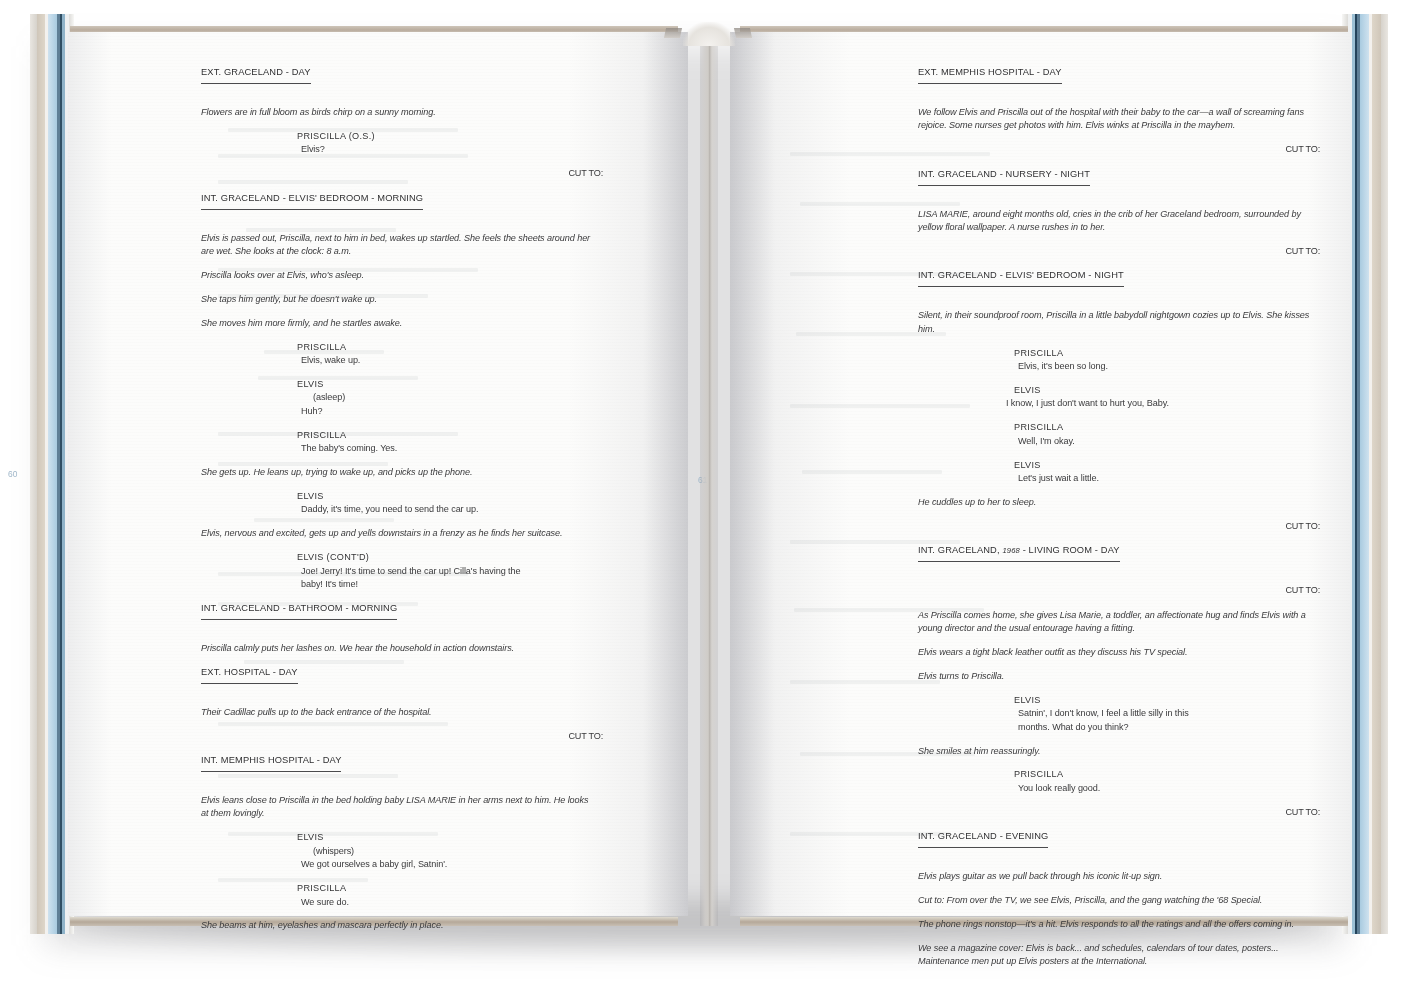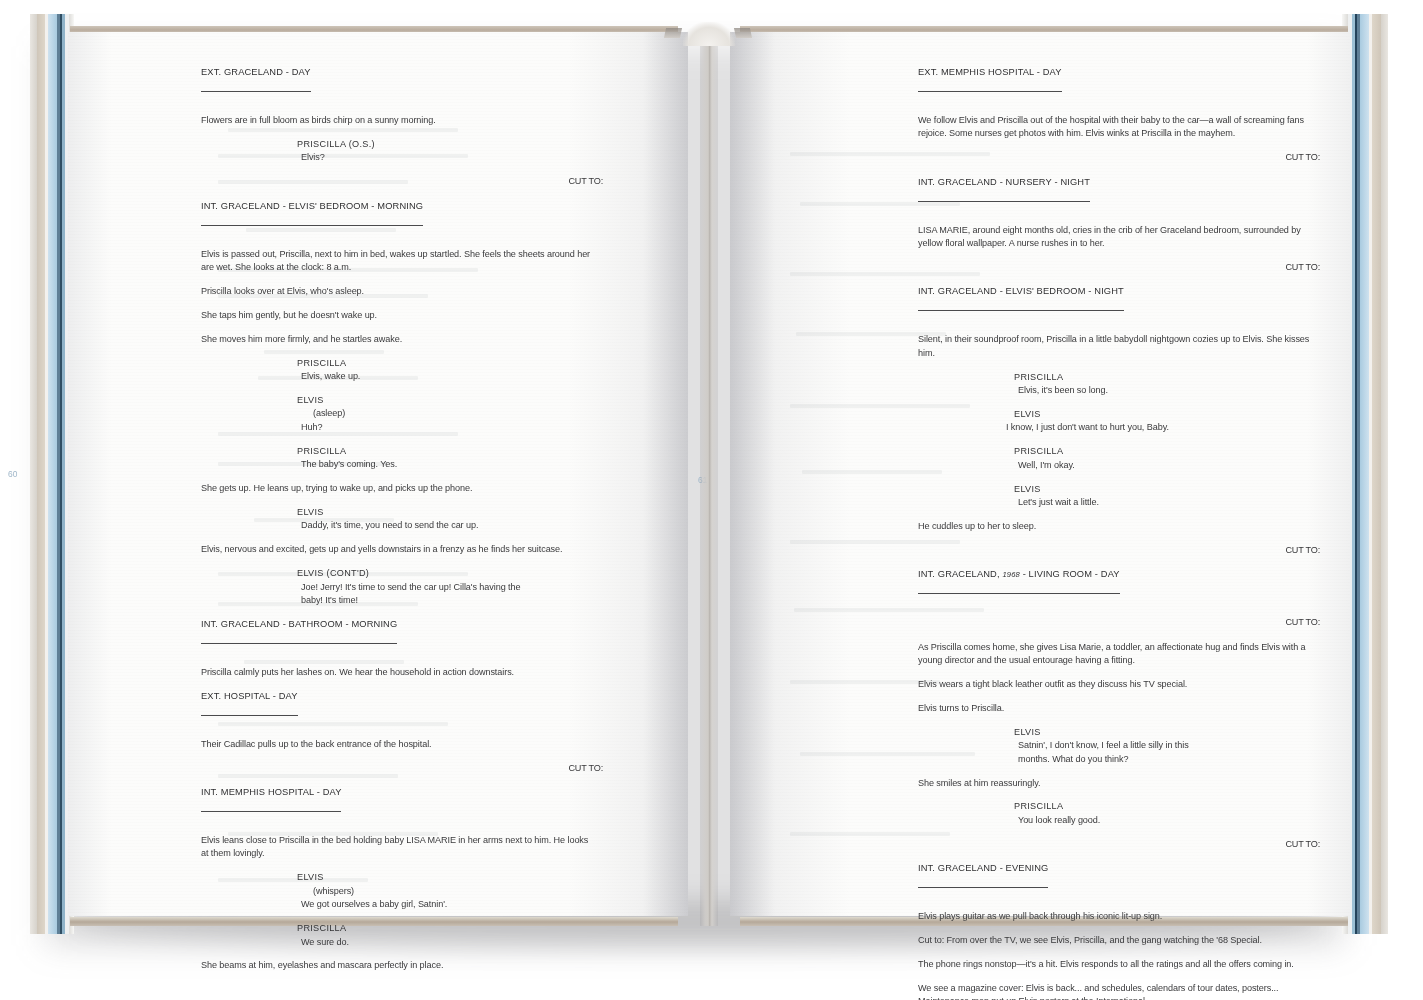--- a/index.html
+++ b/index.html
@@ -172,31 +172,32 @@
   .page.right .text-col { left: 188px; }
 
   
   .slug {
     font-size: 9.3px;
     letter-spacing: 0.015em;
     color: #2f2f31;
     margin: 0 0 11px 0;
     display: inline-block;
     border-bottom: 1px solid #4b4b4d;
-    padding-bottom: 12px;
+    padding-bottom: 4px;
     white-space: nowrap;
   }
   .slug-wrap { margin: 0 0 11px 0; line-height: 13px; }
   .slug .yr { font-size: 7.6px; letter-spacing: 0.02em; font-style: italic; }
 
   
   .action {
     margin: 0 0 10.5px 0;
     max-width: 392px;
     color: #3a3a3c;
+    font-style: italic;
   }
 
   
   .cue {
     margin: 0;
     padding-left: 96px;
     letter-spacing: 0.035em;
     color: #333335;
   }
   .paren {

